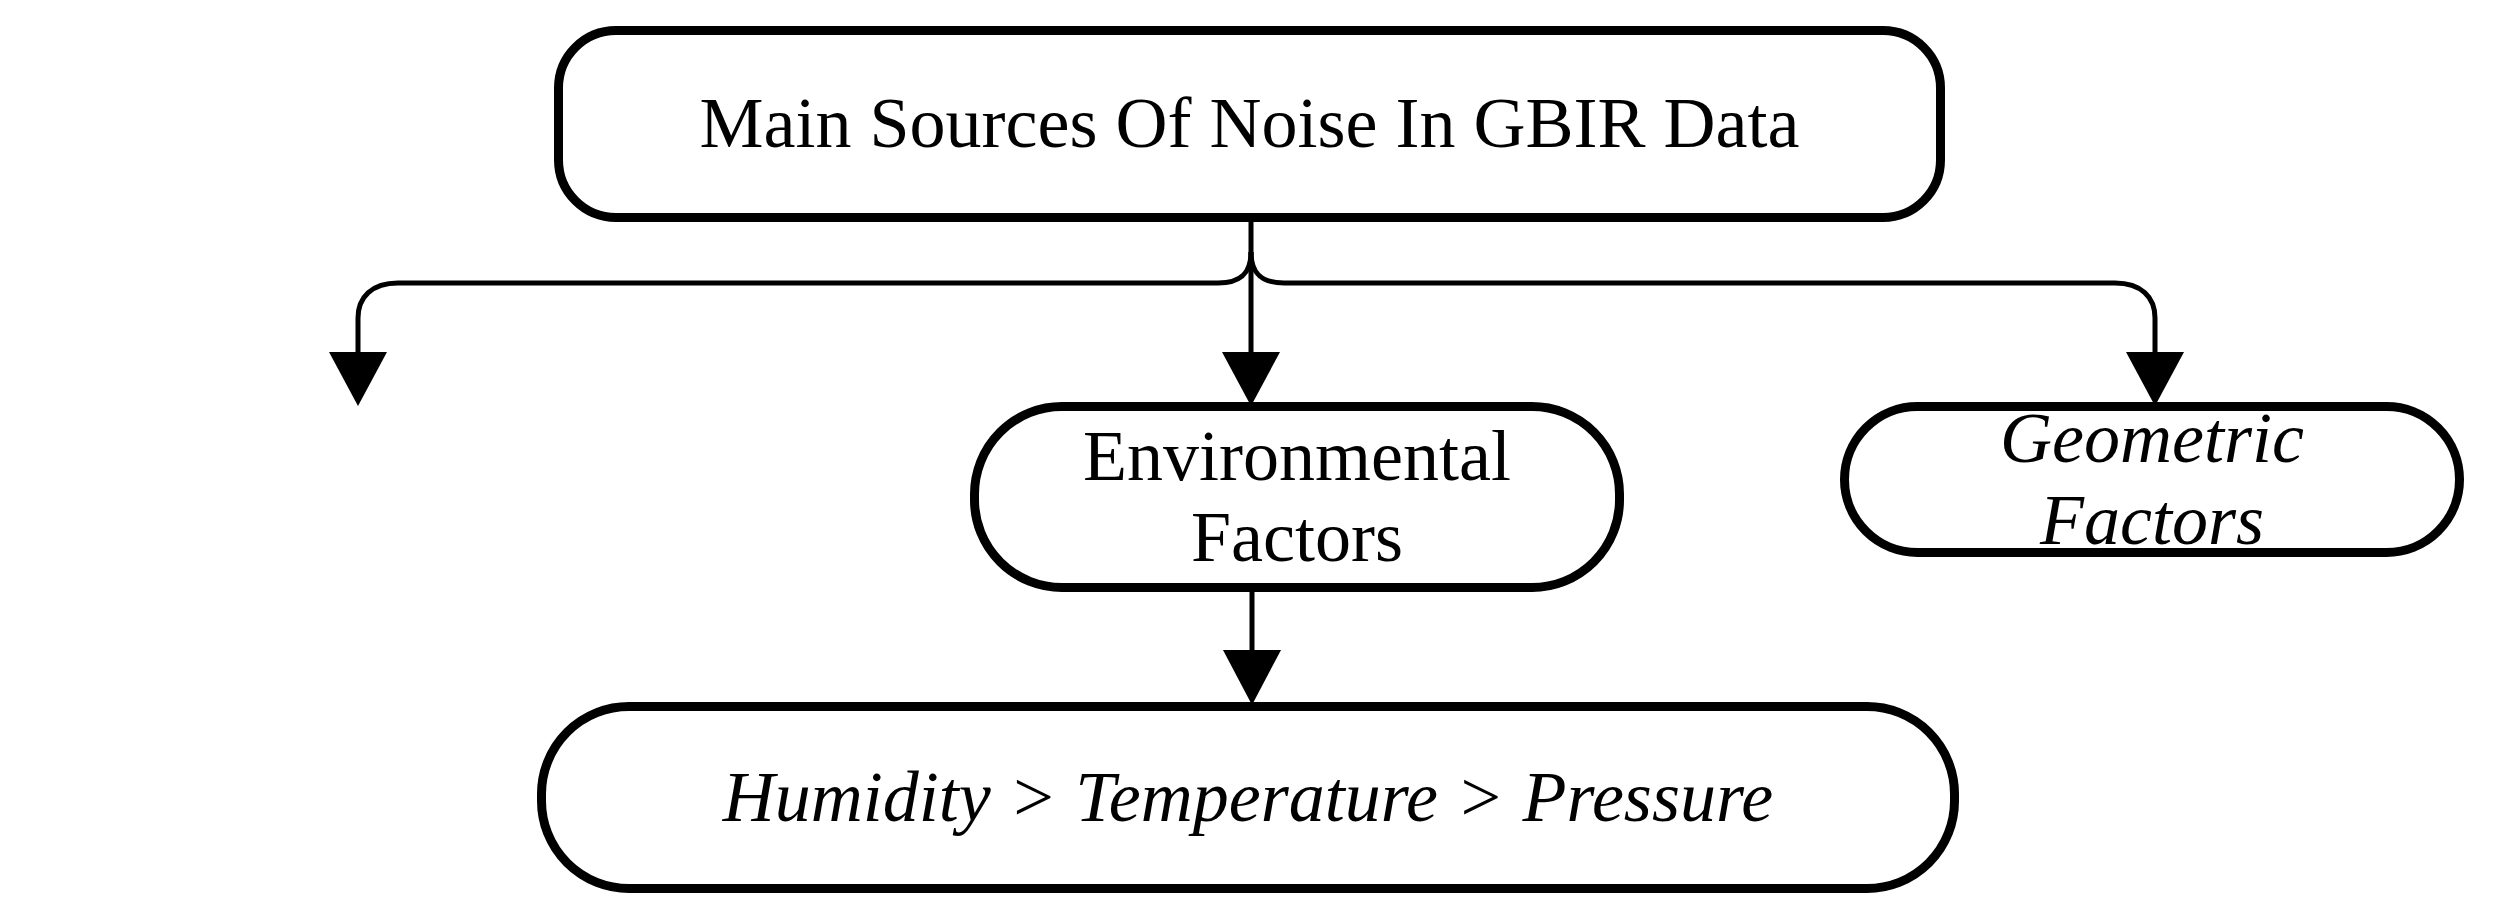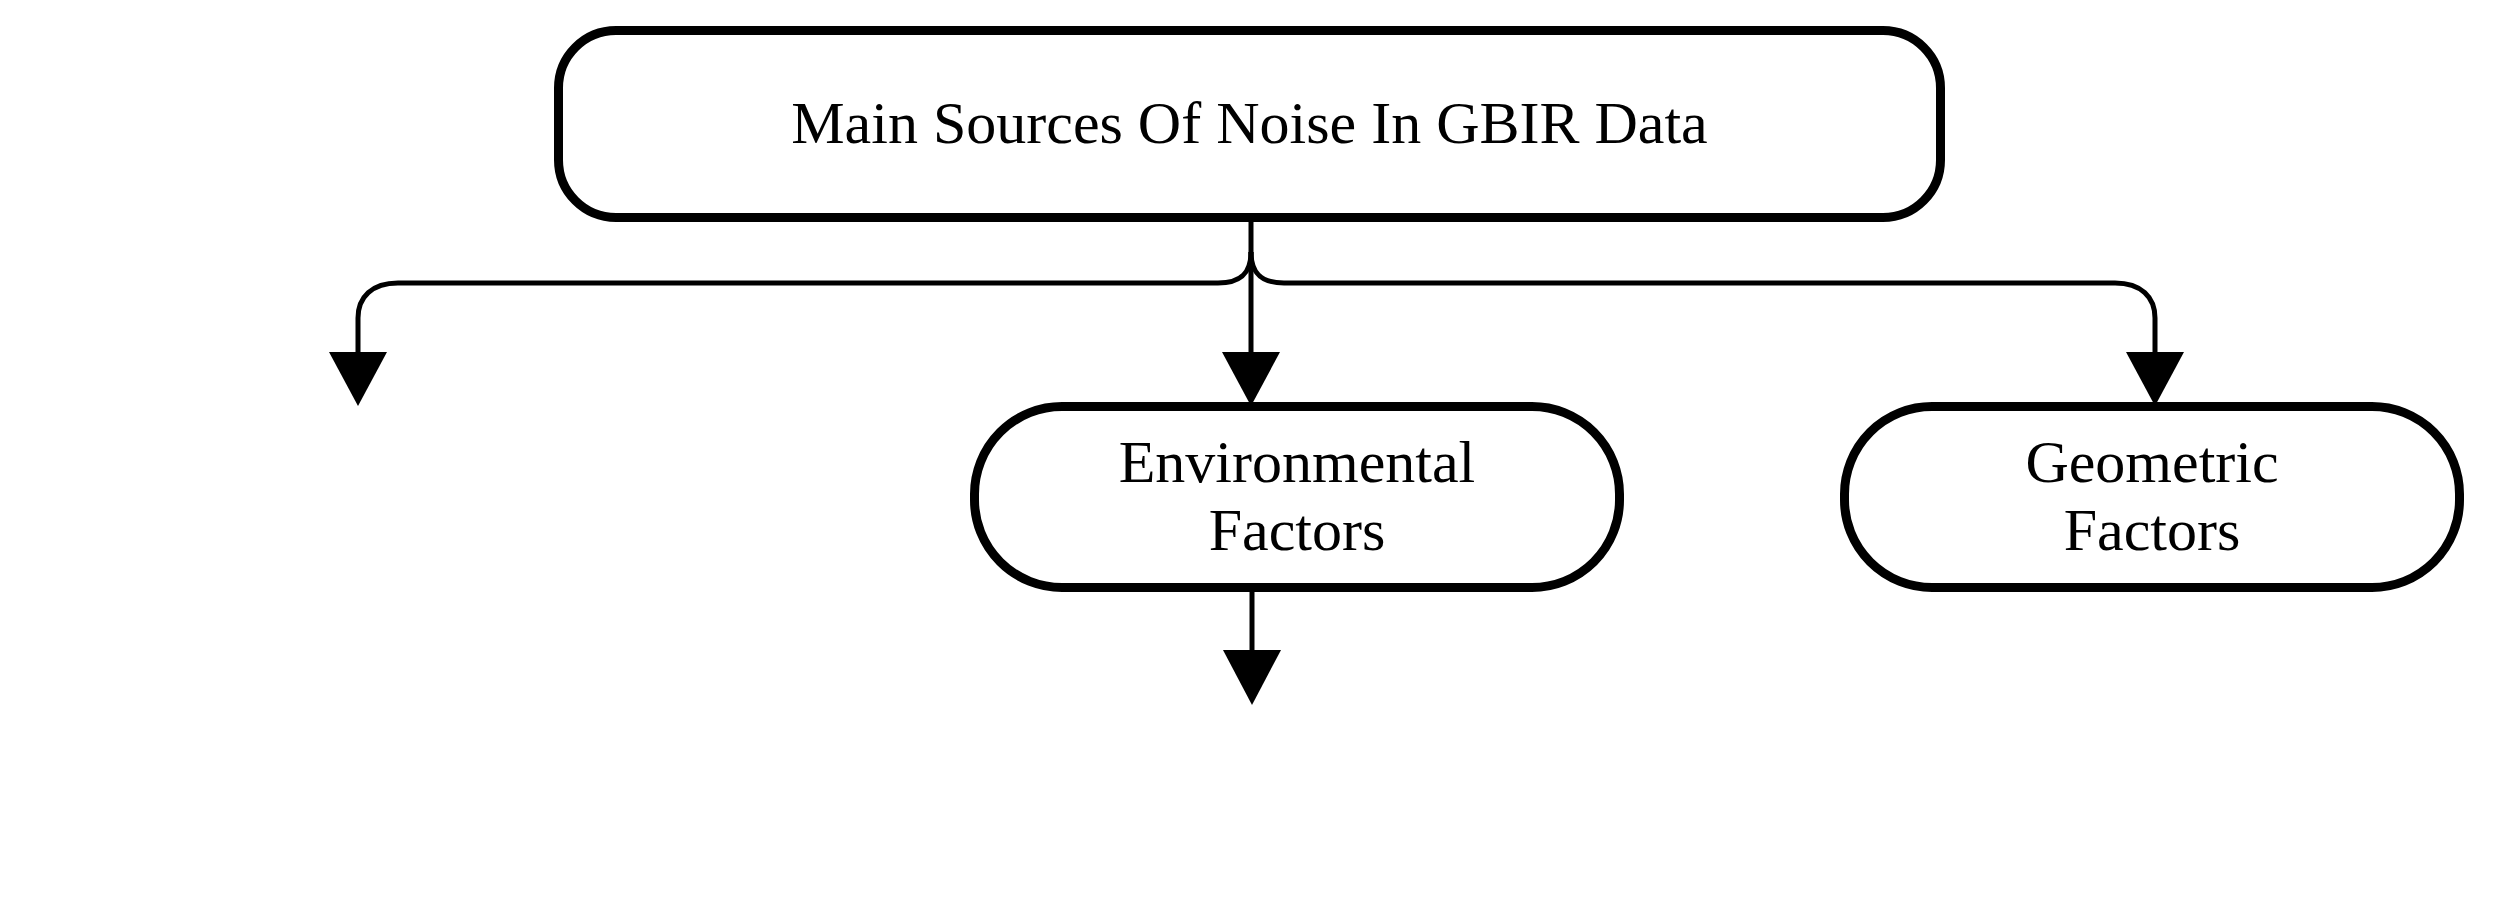--- a/index.html
+++ b/index.html
@@ -18,21 +18,21 @@
   }
   .node {
     position: absolute;
     box-sizing: border-box;
     background: #ffffff;
     border: 9px solid #000000;
     display: flex;
     align-items: center;
     justify-content: center;
     text-align: center;
-    font-size: 60px;
+    font-size: 72px;
     line-height: 1.13;
     white-space: pre-line;
     z-index: 2;
   }
   .node-root {
     left: 554px; top: 26px;
     width: 1391px; height: 196px;
     border-radius: 62px;
   }
   .node-clutter {
@@ -40,22 +40,23 @@
     width: 650px; height: 190px;
     border-radius: 92px;
   }
   .node-environmental {
     left: 970px; top: 402px;
     width: 654px; height: 190px;
     border-radius: 92px;
   }
   .node-geometric {
     left: 1840px; top: 402px;
-    width: 624px; height: 190px;
+    width: 624px; height: 155px;
     border-radius: 92px;
+    font-style: italic;
   }
   .node-ranking {
     left: 537px; top: 702px;
     width: 1422px; height: 191px;
     border-radius: 92px;
     font-style: italic;
   }
   #connector-layer {
     position: absolute;
     left: 0; top: 0;
@@ -87,20 +88,23 @@
   <div class="node node-environmental">
     <span>Environmental
 Factors</span>
   </div>
 
   <div class="node node-geometric">
     <span>Geometric
 Factors</span>
   </div>
 
+  <div class="node node-ranking">
+    <span>Humidity &gt; Temperature &gt; Pressure</span>
+  </div>
 
   <svg id="connector-layer" viewBox="0 0 2501 917" xmlns="http://www.w3.org/2000/svg">
 
     <path d="M1251 222 V252"></path>
 
     <path d="M1251 252 C1251 272 1242 283 1218 283 H398 C372 283 358 297 358 318 V354"></path>
 
     <path d="M1251 252 C1251 272 1260 283 1284 283 H2115 C2141 283 2155 297 2155 318 V354"></path>
 
     <path d="M1251 252 V354"></path>

